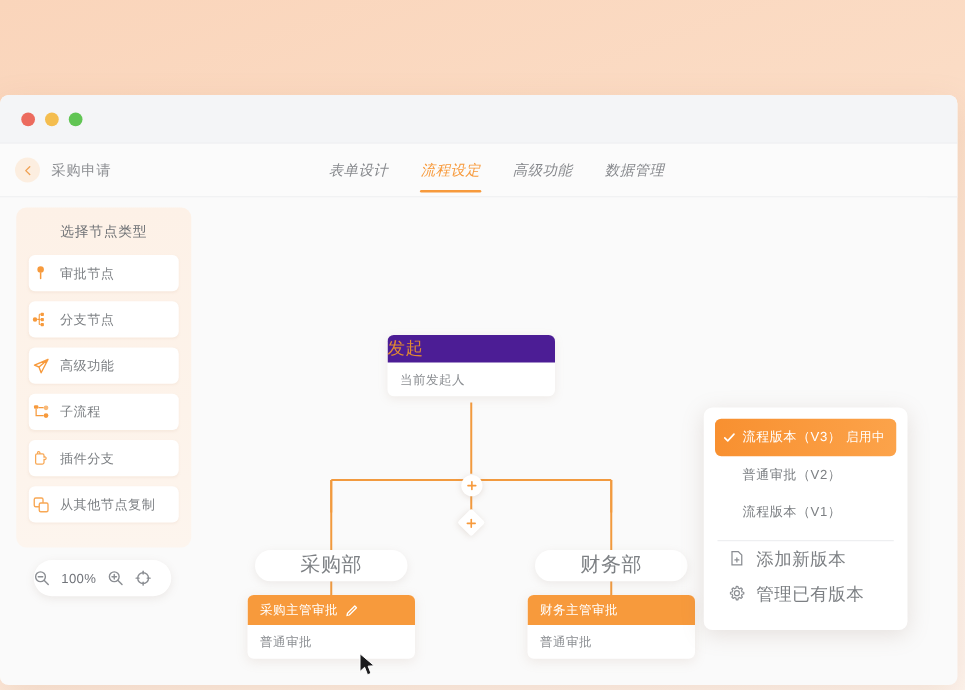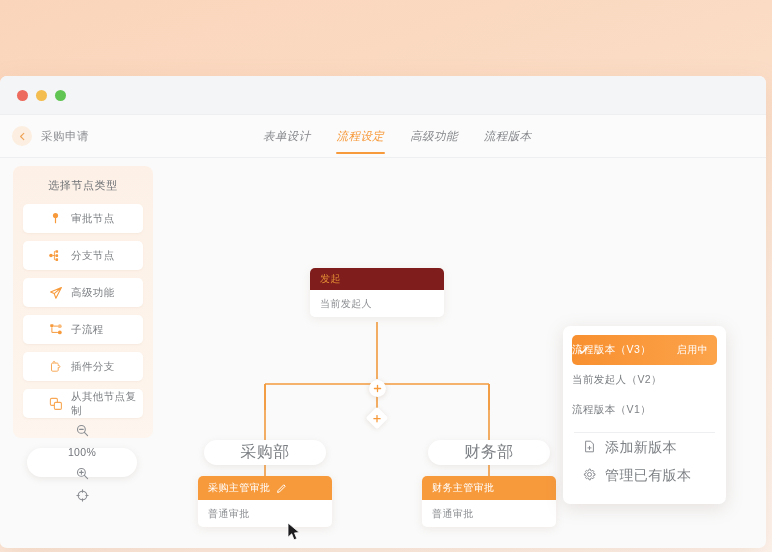--- a/index.html
+++ b/index.html
@@ -84,52 +84,51 @@
     background: linear-gradient(180deg,#fdf1e7 0%, #fdf3ea 60%, #fdf5ee 100%);
     border-radius: 8px;
     padding: 12px 10px;
   }
   .sidebar-title {
     text-align: center; font-size: 11px; color: #6e7175;
     letter-spacing: .6px; margin-bottom: 11px;
   }
   .node-opt {
     height: 29px; background: #ffffff; border-radius: 5px;
-    display: flex; align-items: center; padding-left: 25px;
+    display: flex; align-items: center; padding-left: 2px;
     margin-bottom: 8px; cursor: pointer;
     box-shadow: 0 1px 2px rgba(200,160,130,0.10);
   }
   .node-opt .ic { width: 15px; height: 15px; margin-right: 8px; flex: none;
                   display:flex; align-items:center; justify-content:center; }
   .node-opt .lb { font-size: 10.5px; color: #7d8084; letter-spacing: .4px; }
 
   
   .zoombar {
     position: absolute; left: 27px; top: 290px;
     width: 110px; height: 29px;
     background: #fff; border-radius: 15px;
-    display: flex; align-items: center; justify-content: center;
+    display: flex; align-items: center; 
     gap: 9px;
     box-shadow: 0 2px 7px rgba(160,140,130,0.16);
-    flex-direction: column;
   }
   .zoombar .zval { font-size: 10.5px; color: #71747a; letter-spacing: .3px; }
   .zoombar .zi { cursor: pointer; display:flex; }
 
   .start-node {
     position: absolute; left: 310px; top: 110px;
     width: 134px;
     border-radius: 5px; overflow: hidden;
     background: #fff;
     box-shadow: 0 2px 8px rgba(180,150,130,0.14);
   }
   .start-node .hd {
-    height: 22px; background: #7f1d1d;
-    display: flex; align-items: center; padding-left: 10px;
-    font-size: 10px; color: #e08a33; letter-spacing: .4px;
+    height: 22px; background: #4c1d95;
+    display: flex; align-items: center; 
+    font-size: 14px; color: #e08a33; letter-spacing: .4px;
   }
   .start-node .bd {
     height: 27px; display: flex; align-items: center; padding-left: 10px;
     font-size: 10px; color: #8b8e92; letter-spacing: .4px;
   }
 
   .branch-pill {
     position: absolute; height: 25px; width: 122px;
     background: #fff; border-radius: 13px;
     display: flex; align-items: center; justify-content: center;
@@ -176,21 +175,21 @@
     position: absolute; left: 563px; top: 168px;
     width: 163px;
     background: #fff; border-radius: 7px;
     padding: 9px 0 9px 0;
     box-shadow: 0 4px 18px rgba(150,125,110,0.20);
   }
   .ver-item {
     height: 30px; margin: 0 9px; border-radius: 5px;
     display: flex; align-items: center;
     font-size: 10.5px; color: #7d8084; letter-spacing: .4px;
-    position: relative; cursor: pointer; text-align: center;
+    padding-left: 22px; position: relative; cursor: pointer; text-align: center;
   }
   .ver-item.active {
     background: linear-gradient(90deg,#f89030 0%, #fca34a 100%);
     color: #fff;
   }
   .ver-item .chk { position: absolute; left: 6px; top: 50%; transform: translateY(-50%); display:flex; }
   .ver-item .badge {
     position: absolute; right: 9px; font-size: 10px; color: #fff; letter-spacing: .4px;
   }
   .ver-div { height: 1px; background: #eeeff1; margin: 7px 11px 6px 11px; }
@@ -221,21 +220,21 @@
             <path d="M5.8 1.4 L2.6 4.5 L5.8 7.6" fill="none" stroke="#f2a košer" stroke-width="1.1" stroke-linecap="round" stroke-linejoin="round" style="stroke:#f0a254"></path>
           </svg>
       </div>
       <span class="back-label">采购申请</span>
     </div>
 
     <div class="tabs">
       <div class="tab">表单设计</div>
       <div class="tab active">流程设定</div>
       <div class="tab">高级功能</div>
-      <div class="tab">流程版本</div>
+      <div class="tab">数据管理</div>
     </div>
   </div>
 
   <div class="canvas">
 
     
     <svg class="lines" width="742" height="389">
       <g stroke="#f29a3e" stroke-width="1.6" fill="none">
 
         <line x1="377" y1="164" x2="377" y2="221"></line>
@@ -424,21 +423,21 @@
       <div class="ver-item active">
         <span class="chk">
           <svg width="11" height="11" viewBox="0 0 11 11">
               <path d="M1.8 5.8 L4.2 8.2 L9.2 2.8" fill="none" stroke="#fff" stroke-width="1.3" stroke-linecap="round" stroke-linejoin="round"></path>
             </svg>
         </span>
         <span>流程版本（V3）</span>
         <span class="badge">启用中</span>
       </div>
       <div class="ver-item">
-        <span>当前发起人（V2）</span>
+        <span>普通审批（V2）</span>
       </div>
       <div class="ver-item">
         <span>流程版本（V1）</span>
       </div>
 
       <div class="ver-div"></div>
 
       <div class="ver-act">
         <span class="ic">
           <svg width="13" height="13" viewBox="0 0 13 13">

